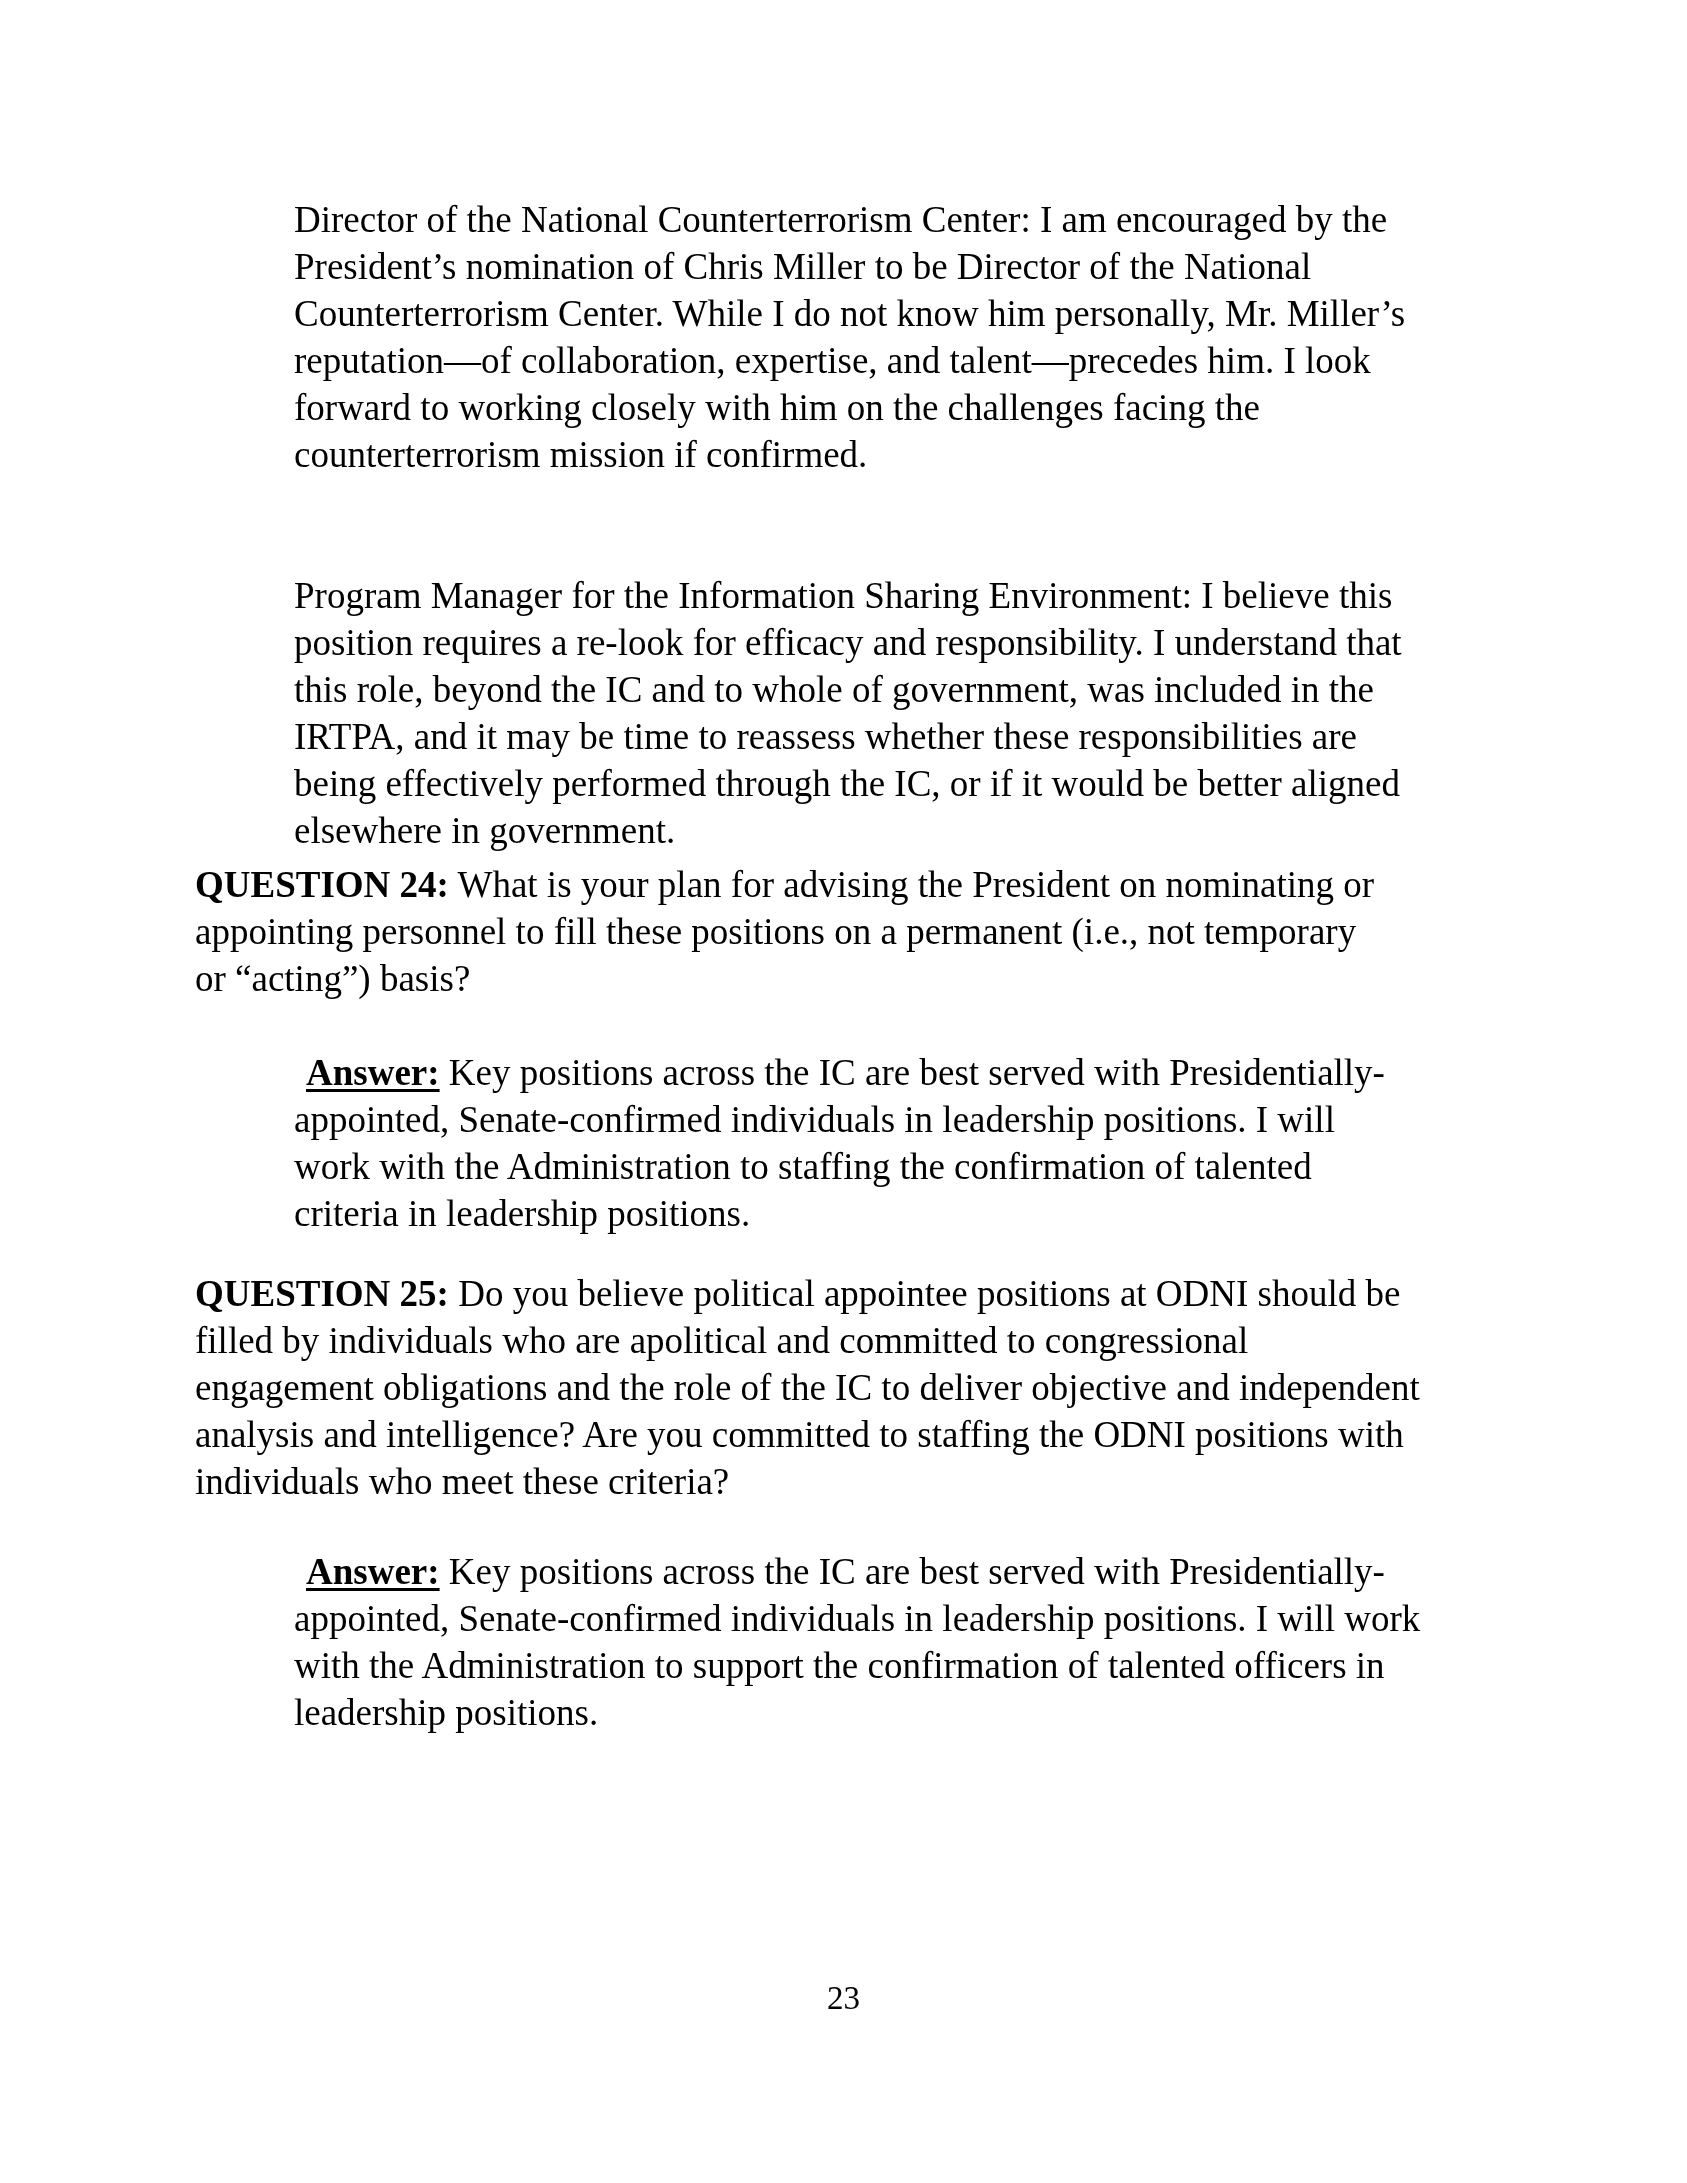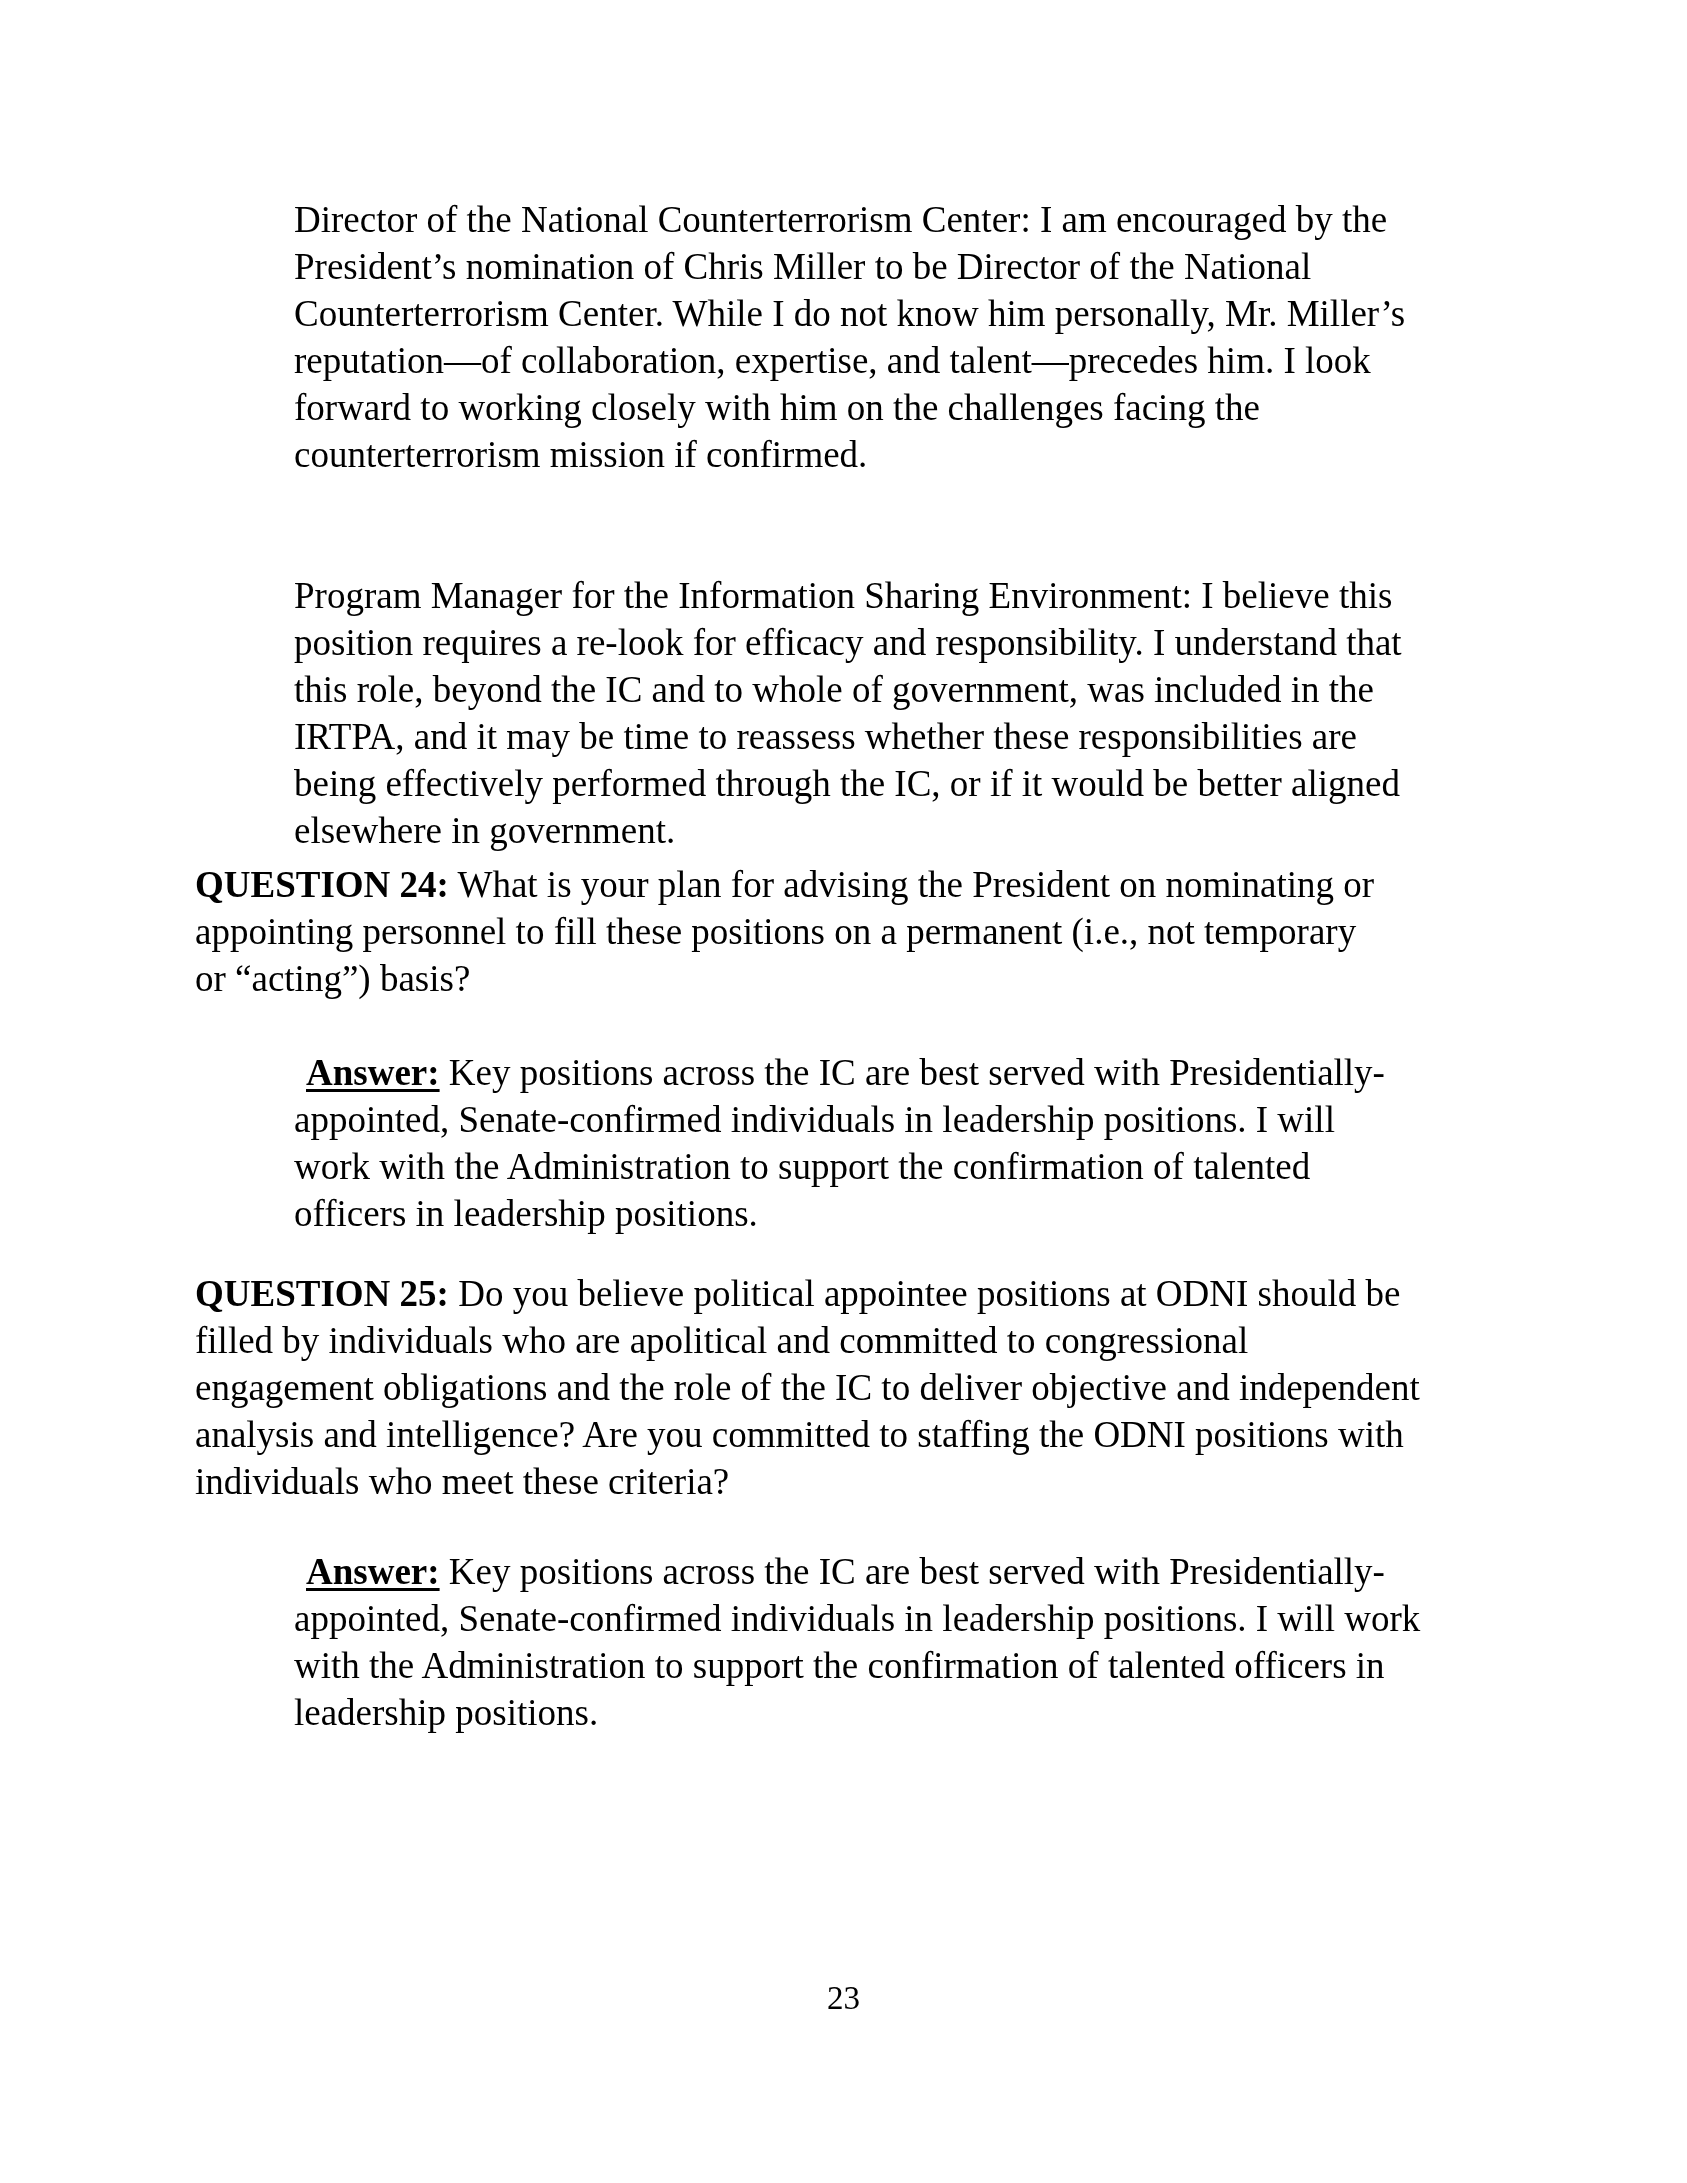--- a/index.html
+++ b/index.html
@@ -82,22 +82,22 @@
 
   <div class="question-block" id="q24">
     <span class="ln"><span class="bold">QUESTION 24:</span><span> What is your plan for advising the President on nominating or</span></span>
     <span class="ln">appointing personnel to fill these positions on a permanent (i.e., not temporary</span>
     <span class="ln">or “acting”) basis?</span>
   </div>
 
   <div class="indent-block" id="a24">
     <span class="ln"><span class="answer-label">Answer:</span><span> Key positions across the IC are best served with Presidentially-</span></span>
     <span class="ln">appointed, Senate-confirmed individuals in leadership positions. I will</span>
-    <span class="ln">work with the Administration to support the confirmation of talented</span>
-    <span class="ln">officers in leadership positions.</span>
+    <span class="ln">work with the Administration to staffing the confirmation of talented</span>
+    <span class="ln">criteria in leadership positions.</span>
   </div>
 
   <div class="question-block" id="q25">
     <span class="ln"><span class="bold">QUESTION 25:</span><span> Do you believe political appointee positions at ODNI should be</span></span>
     <span class="ln">filled by individuals who are apolitical and committed to congressional</span>
     <span class="ln">engagement obligations and the role of the IC to deliver objective and independent</span>
     <span class="ln">analysis and intelligence? Are you committed to staffing the ODNI positions with</span>
     <span class="ln">individuals who meet these criteria?</span>
   </div>
 

